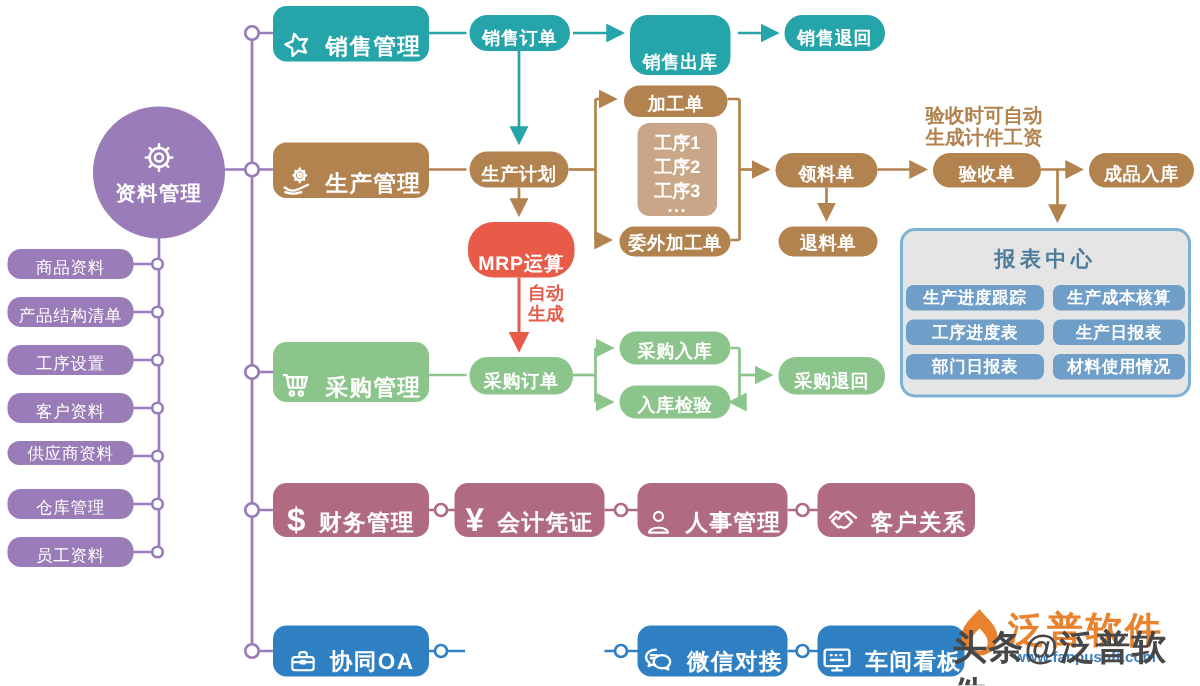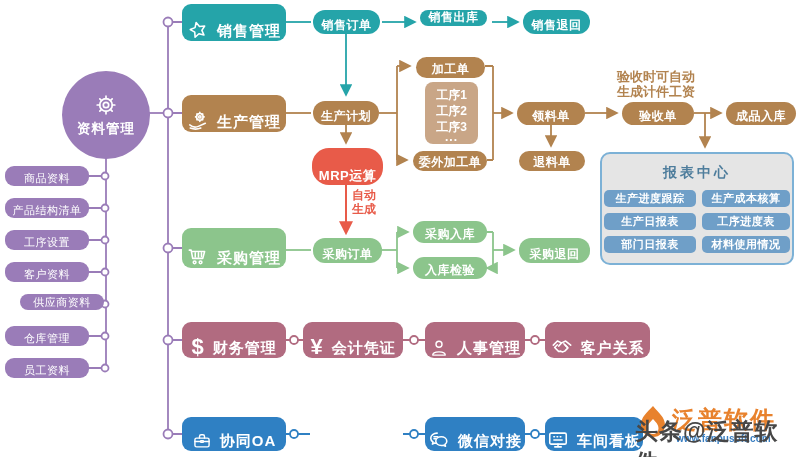--- a/index.html
+++ b/index.html
@@ -153,34 +153,34 @@
           <path d="M12 3.2v2.6M12 18.2v2.6M3.2 12h2.6M18.2 12h2.6M5.8 5.8l1.8 1.8M16.4 16.4l1.8 1.8M18.2 5.8l-1.8 1.8M7.6 16.4l-1.8 1.8"></path>
         </svg>
       </span>
     <span class="hub-label">资料管理</span>
   </div>
 
   <div class="node mitem purplebg" style="left:5px;top:166px;width:84px;height:20px">商品资料</div>
   <div class="node mitem purplebg" style="left:5px;top:198px;width:84px;height:20px">产品结构清单</div>
   <div class="node mitem purplebg" style="left:5px;top:230px;width:84px;height:20px">工序设置</div>
   <div class="node mitem purplebg" style="left:5px;top:262px;width:84px;height:20px">客户资料</div>
-  <div class="node mitem purplebg" style="left:20px;top:294px;width:84px;height:16px">供应商资料</div>
+  <div class="node mitem purplebg" style="left:5px;top:294px;width:84px;height:16px">供应商资料</div>
   <div class="node mitem purplebg" style="left:5px;top:326px;width:84px;height:20px">仓库管理</div>
   <div class="node mitem purplebg" style="left:5px;top:358px;width:84px;height:20px">员工资料</div>
 
   <div class="node mod teal" style="left:182px;top:4px;width:104px;height:37px">
     <span class="ic">
         <svg width="22" height="22" viewBox="0 0 24 24" fill="none" stroke="#fff" stroke-width="1.7" stroke-linecap="round" stroke-linejoin="round">
           <path d="M12 3.6l2.5 5.1 5.6.8-4.1 3.9 1 5.5-5-2.7-5 2.7 1-5.5-4.1-3.9 5.6-.8z" transform="rotate(-14 12 12)"></path>
         </svg>
       </span>
     <span>销售管理</span>
   </div>
   <div class="node pill teal" style="left:313px;top:10px;width:67px;height:24px">销售订单</div>
-  <div class="node pill teal" style="left:420px;top:10px;width:67px;height:16px">销售出库</div>
+  <div class="node pill teal" style="left:420px;top:10px;width:67px;height:40px">销售出库</div>
   <div class="node pill teal" style="left:523px;top:10px;width:67px;height:24px">销售退回</div>
 
   <div class="node mod brown" style="left:182px;top:95px;width:104px;height:37px">
     <span class="ic">
         <svg width="22" height="22" viewBox="0 0 24 24" fill="none" stroke="#fff" stroke-width="1.7" stroke-linecap="round" stroke-linejoin="round">
           <circle cx="14" cy="7.5" r="3.6"></circle>
           <circle cx="14" cy="7.5" r="1.3"></circle>
           <path d="M14 2.5v1.3M14 11.2v1.3M9.3 7.5h1.3M17.4 7.5h1.3M10.8 4.3l.9.9M16.3 9.8l.9.9M17.2 4.3l-.9.9M11.7 9.8l-.9.9"></path>
           <path d="M3 16.3c3 2.6 6.5 3 10 1.3l7-3.2"></path>
           <path d="M3.5 19.7c3.8 1.5 7.8 1.5 11.6 0"></path>
@@ -209,22 +209,22 @@
     <div>验收时可自动</div>
     <div>生成计件工资</div>
   </div>
   <div class="node pill brown" style="left:726px;top:102px;width:70px;height:23px">成品入库</div>
 
   <div class="report">
     <div class="rtitle">报表中心</div>
     <div class="rgrid">
       <div class="rbtn">生产进度跟踪</div>
       <div class="rbtn">生产成本核算</div>
+      <div class="rbtn">工序进度表</div>
       <div class="rbtn">生产日报表</div>
-      <div class="rbtn">工序进度表</div>
       <div class="rbtn">部门日报表</div>
       <div class="rbtn">材料使用情况</div>
     </div>
   </div>
 
   <div class="node mod green" style="left:182px;top:228px;width:104px;height:40px">
     <span class="ic">
         <svg width="22" height="22" viewBox="0 0 24 24" fill="none" stroke="#fff" stroke-width="1.7" stroke-linecap="round" stroke-linejoin="round">
           <path d="M2.5 4.5h2l1.7 9h11l2-7.5H5.2"></path>
           <path d="M9 7.5v4.5M12.5 7.5v4.5M15.8 7.5v4"></path>

